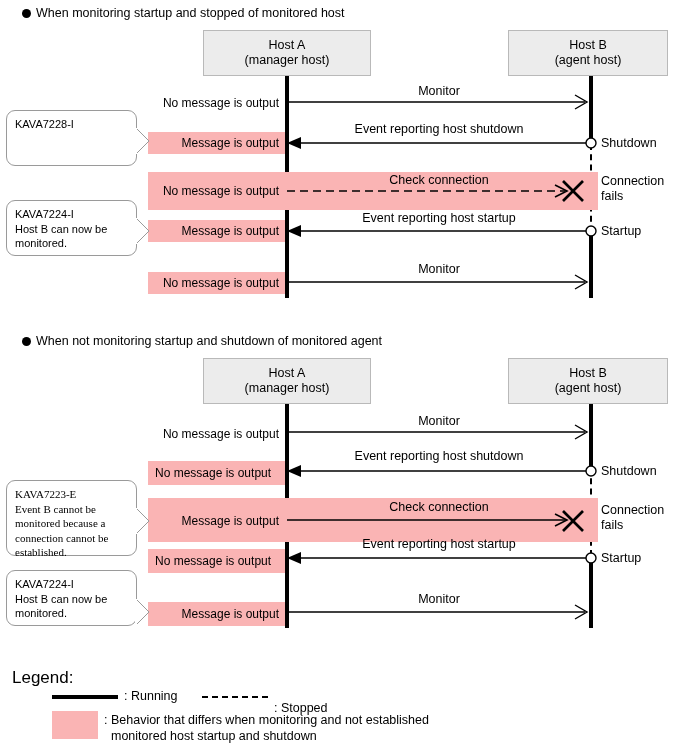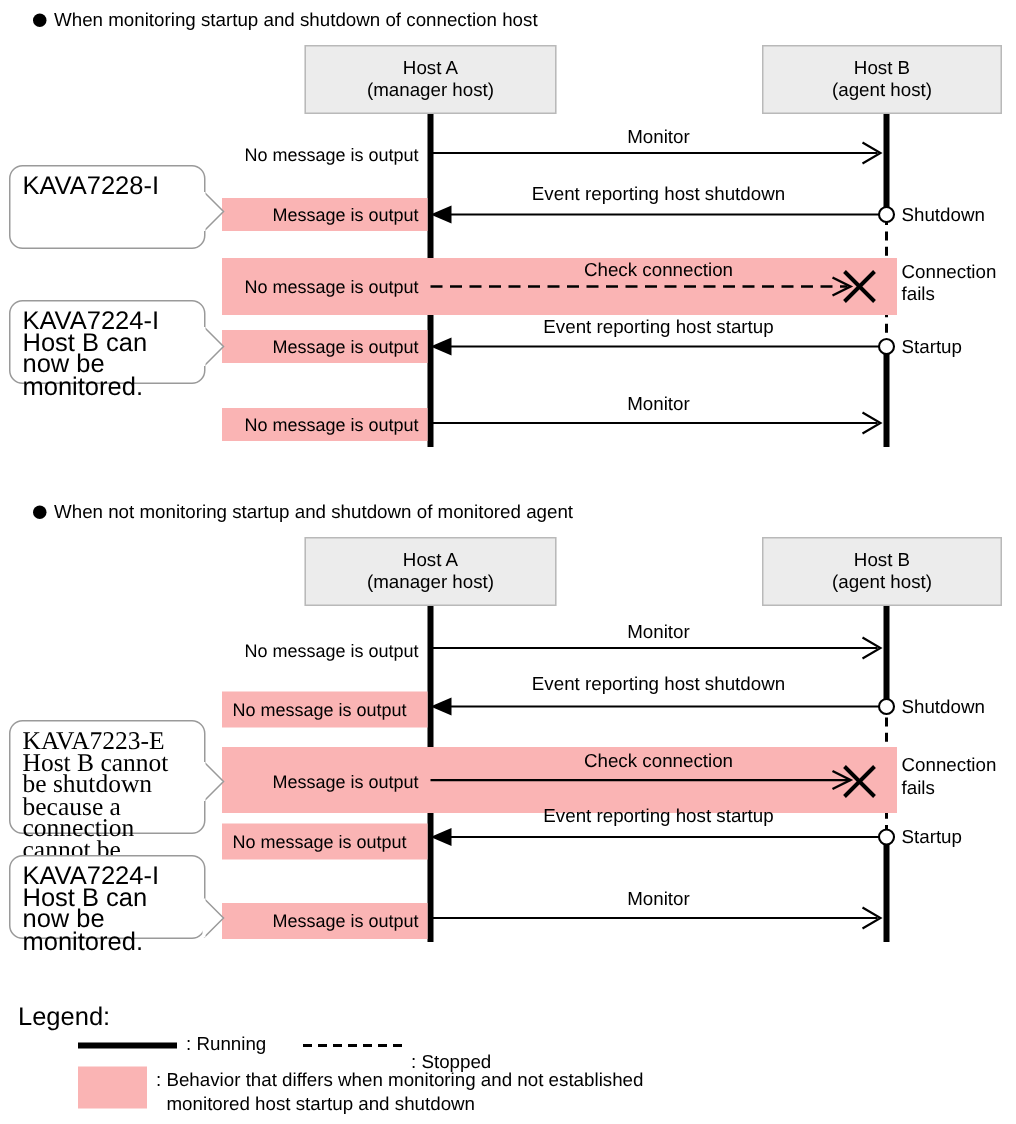--- a/index.html
+++ b/index.html
@@ -30,37 +30,37 @@
   .lbl-right{justify-content:flex-end;padding-right:6px;}
   .lbl-left{justify-content:flex-start;padding-left:7px;}
 
   
   .msg-text{font-size:12.5px;line-height:14px;text-align:center;white-space:nowrap;}
   .side-text{font-size:12.5px;line-height:14px;white-space:nowrap;}
   .side-text.two{line-height:15px;white-space:normal;width:70px;}
 
   
   .callout{box-sizing:border-box;border:1px solid #9a9a9a;border-radius:9px;background:#fff;
-           font-size:17px;line-height:14.5px;padding:6px 7px 5px 8px;}
+           font-size:11px;line-height:14.5px;padding:6px 7px 5px 8px;}
   .callout-tail{position:absolute;}
 
   
   .legend-title{font-size:17px;line-height:14px;}
   .legend-row{font-size:12.5px;line-height:15px;white-space:nowrap;}
   .leg-solid{width:66px;height:4px;background:#000;}
   .leg-dashed{width:66px;height:0;border-top:2px dashed #000;}
   .leg-swatch{width:46px;height:28px;background:#fab4b4;}
   svg{display:block;overflow:visible;}
 </style>
 </head>
 <body>
 
 <div class="abs sec-head" style="left:22px;top:6px;">
   <span class="bullet"></span>
-  <span>When monitoring startup and shutdown of connection host</span>
+  <span>When monitoring startup and stopped of monitored host</span>
 </div>
 
 <div class="abs hostbox" style="left:203px;top:30px;width:168px;height:46px;">
   <div>Host A</div>
   <div>(manager host)</div>
 </div>
 <div class="abs hostbox" style="left:508px;top:30px;width:160px;height:46px;">
   <div>Host B</div>
   <div>(agent host)</div>
 </div>
@@ -255,21 +255,21 @@
 <div class="abs msg-text" style="left:290px;top:592px;width:298px;">
   <span>Monitor</span>
 </div>
 <svg class="abs" style="left:287px;top:605px;" width="305" height="14">
   <line x1="0" y1="7" x2="298" y2="7" stroke="#000" stroke-width="1.4"></line>
   <polyline points="288,0 300,7 288,14" fill="none" stroke="#000" stroke-width="1.4"></polyline>
 </svg>
 
 <div class="abs callout" style="left:6px;top:480px;width:131px;height:76px;font-family:Liberation Serif, serif;">
   <div>KAVA7223-E</div>
-  <div>Host B cannot be shutdown because a connection cannot be established.</div>
+  <div>Event B cannot be monitored because a connection cannot be established.</div>
 </div>
 <svg class="abs callout-tail" style="left:136px;top:508px;" width="14" height="26">
   <polyline points="0,0 13,13 0,26" fill="#fff" stroke="#9a9a9a" stroke-width="1"></polyline>
   <line x1="0" y1="0" x2="0" y2="26" stroke="#fff" stroke-width="2"></line>
 </svg>
 
 <div class="abs callout" style="left:6px;top:570px;width:131px;height:56px;">
   <div>KAVA7224-I</div>
   <div>Host B can now be monitored.</div>
 </div>

